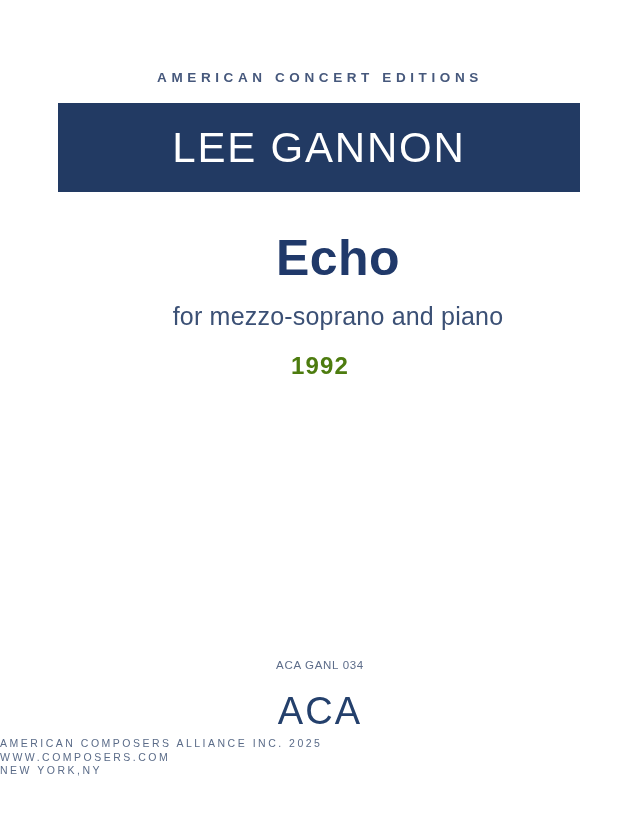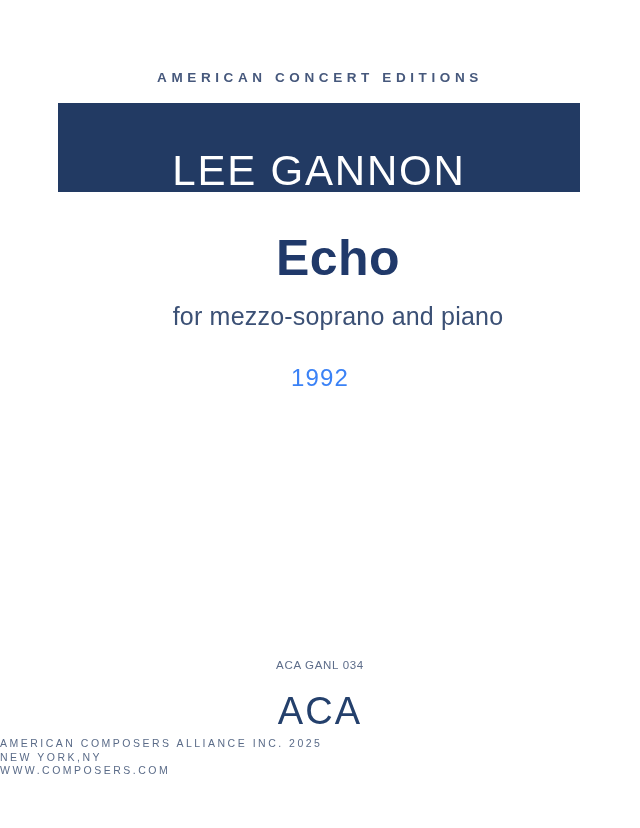--- a/index.html
+++ b/index.html
@@ -41,21 +41,21 @@
 
   
   .composer-banner {
     position: absolute;
     top: 103px;
     left: 58px;
     width: 522px;
     height: 89px;
     background: #223a63;
     display: flex;
-    align-items: flex-end;
+    align-items: center;
     justify-content: center;
   }
   .composer-name {
     color: #ffffff;
     font-size: 42px;
     font-weight: 300;
     letter-spacing: 1.8px;
     line-height: 1;
     white-space: nowrap;
   }
@@ -78,28 +78,28 @@
   .work-subtitle {
     margin-top: 16px;
     font-size: 25px;
     font-weight: 300;
     letter-spacing: 0.2px;
     color: #3b5075;
     line-height: 1.2;
   }
   .work-year {
     position: absolute;
-    top: 364px;
+    top: 352px;
     left: 0;
     width: 640px;
     text-align: center;
     font-size: 24px;
-    font-weight: 400;
+    font-weight: 700;
     letter-spacing: 1.2px;
-    color: #3b82f6;
+    color: #4d7c0f;
   }
 
   
   .catalog-number {
     position: absolute;
     top: 635px;
     left: 0;
     width: 640px;
     text-align: center;
     font-size: 11.5px;
@@ -155,17 +155,17 @@
   </div>
 
   <div class="work-year">1992</div>
 
   <div class="catalog-number">ACA GANL 034</div>
 
   <div class="publisher-logo">ACA</div>
 
   <div class="publisher-footer">
     <div class="footer-line">AMERICAN COMPOSERS ALLIANCE INC. 2025</div>
+    <div class="footer-line">WWW.COMPOSERS.COM</div>
     <div class="footer-line">NEW YORK,NY</div>
-    <div class="footer-line">WWW.COMPOSERS.COM</div>
   </div>
 
 </div>
 
 </body></html>

